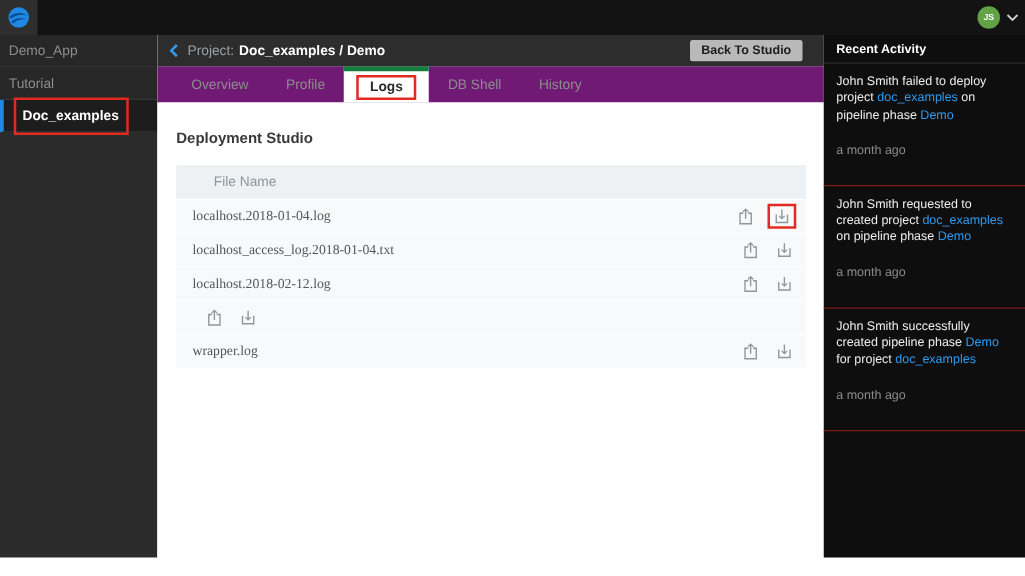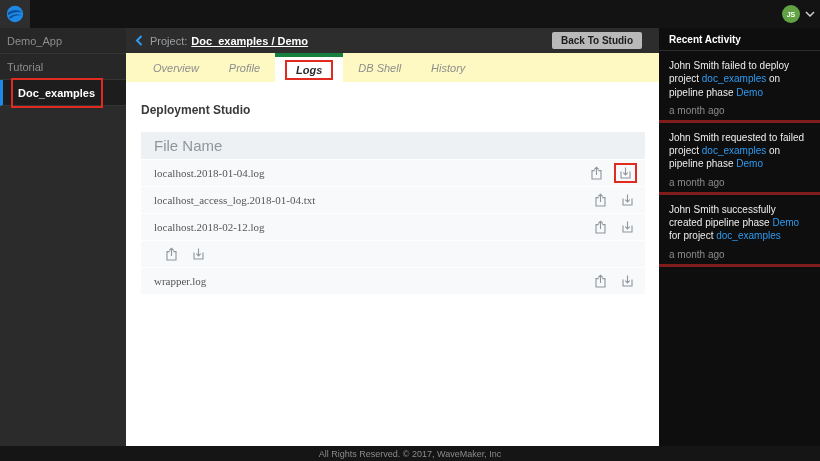--- a/index.html
+++ b/index.html
@@ -22,51 +22,51 @@
                display:flex; align-items:center; }
   .side-item.selected { background:#1d1d1d; color:#fff; font-weight:bold;
                         border-left:3px solid #1e88e5; padding-left:8px; }
   .side-label.annotated { border:2px solid #e12b20; padding:2px 6px 2px 5px; }
 
   
   .main { position:absolute; left:126px; top:28px; width:533px; height:418px; background:#fff; }
   .proj-header { position:relative; height:25px; background:#2d2d2d; display:flex; align-items:center; padding-left:9px; }
   .back-icon { display:flex; cursor:pointer; }
   .proj-label { color:#9aa0a3; font-size:11px; margin-left:7px; }
-  .proj-name  { color:#fff; font-size:11px; font-weight:bold; margin-left:4px;text-decoration:underline; }
+  .proj-name  { color:#fff; font-size:11px; font-weight:bold; margin-left:4px; }
   .studio-btn { position:absolute; right:17px; top:4px; height:17px; background:#b9b9b9; border:0;
                 border-radius:2px; font-family:inherit; font-size:10px; font-weight:bold; color:#1c1c1c;
                 padding:0 9px; cursor:pointer; }
 
-  .tabbar { height:29px; background:#fef9c3; display:flex; align-items:stretch; padding-left:12px;font-style:italic; }
+  .tabbar { height:29px; background:#701a75; display:flex; align-items:stretch; padding-left:12px; }
   .tab { display:flex; align-items:center; padding:0 15px; font-size:11px; color:#8d8d8d; cursor:pointer; }
   .tab.active { background:#fff; color:#2b2b2b; font-weight:bold; border-top:4px solid #15803d; padding:0 10px; }
   .tab-label.annotated { border:2px solid #e12b20; padding:2px 9px; }
 
   .content { height:364px; background:#fff; }
   .status-heading { padding:21px 0 0 15px; font-size:12px; font-weight:bold; color:#3a3a3a; }
   .table { margin:15px 14px 0 15px; }
-  .thead { height:27px; background:#edf1f4; display:flex; align-items:center; padding-left:13px;
-           font-size:15px; color:#8f969c; }
+  .thead { height:27px; background:#edf1f4; display:flex; align-items:center; padding-left:30px;
+           font-size:11px; color:#8f969c; }
   .trow { height:26px; background:#f7f9fb; margin-top:1px; display:flex; align-items:center;
           padding-left:13px; font-size:11px; color:#565656; }
   .fname { flex:1;font-family:Liberation Serif, serif; }
   .ricons { display:flex; align-items:center; padding-right:8px; }
   .iconbtn { background:none; border:0; padding:1px 3px; margin-left:8px; cursor:pointer; display:flex; }
   .iconbtn.annotated { border:2px solid #e12b20; }
   .iconbtn svg { display:block; }
 
   
   .right-panel { position:absolute; left:659px; top:28px; width:161px; height:418px; background:#0e0e0e; }
   .ra-title { height:23px; line-height:23px; padding-left:10px; color:#fff; font-size:10px;
               font-weight:bold; border-bottom:1px solid #2c2c2c; }
-  .ra-item { padding:8px 10px 4px 10px; border-bottom:3px solid #7f1d1d; }
+  .ra-item { padding:8px 10px 22px 10px; border-bottom:1px solid #7f1d1d; }
   .ra-text { font-size:10px; line-height:1.33; color:#ededed; }
   .ra-text .lnk { color:#2e9af0; cursor:pointer; }
-  .ra-time { margin-top:6px; font-size:10px; color:#8b8b8b; }
+  .ra-time { margin-top:16px; font-size:10px; color:#8b8b8b; }
 
   
   .footer { position:absolute; left:0; top:446px; width:820px; height:15px; background:#151515;
             display:flex; align-items:center; justify-content:center; font-size:9px; color:#8b8b8b; }
 </style>
 </head>
 <body>
 
 <div class="screen">
 
@@ -225,27 +225,24 @@
   </div>
 
   <div class="right-panel">
     <div class="ra-title">Recent Activity</div>
     <div id="activity-items">
         <div class="ra-item">
     <div class="ra-text"><span>John Smith failed to deploy project </span><span class="lnk">doc_examples</span><span> on pipeline phase </span><span class="lnk">Demo</span></div>
     <div class="ra-time">a month ago</div>
   </div>
         <div class="ra-item">
-    <div class="ra-text"><span>John Smith requested to failed project </span><span class="lnk">doc_examples</span><span> on pipeline phase </span><span class="lnk">Demo</span></div>
+    <div class="ra-text"><span>John Smith requested to created project </span><span class="lnk">doc_examples</span><span> on pipeline phase </span><span class="lnk">Demo</span></div>
     <div class="ra-time">a month ago</div>
   </div>
         <div class="ra-item">
     <div class="ra-text"><span>John Smith successfully created pipeline phase </span><span class="lnk">Demo</span><span> for project </span><span class="lnk">doc_examples</span></div>
     <div class="ra-time">a month ago</div>
   </div>
       </div>
   </div>
 
-  <div class="footer">
-    <span>All Rights Reserved. © 2017, WaveMaker, Inc</span>
-  </div>
 
 </div>
 
 </body></html>

